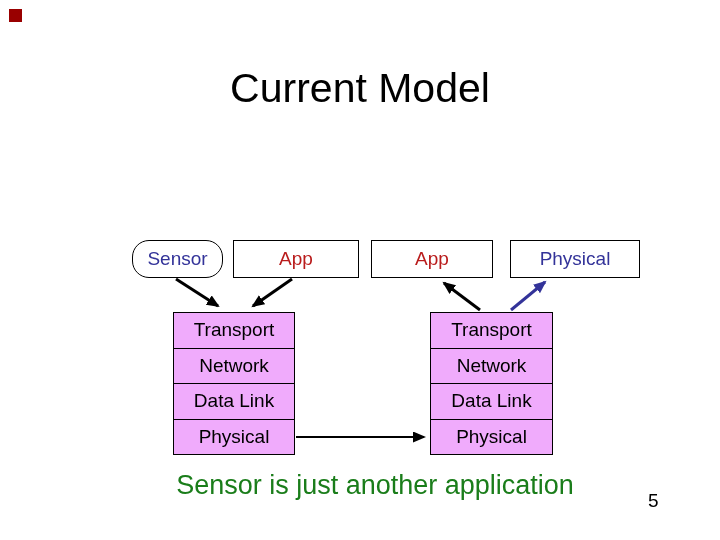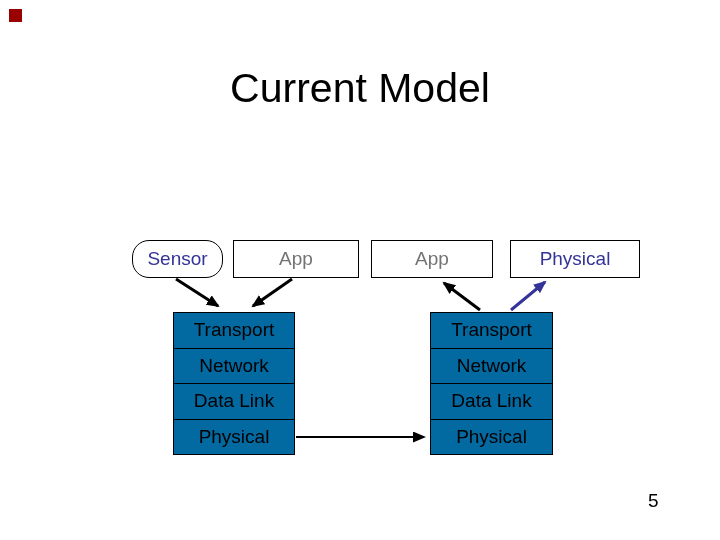--- a/index.html
+++ b/index.html
@@ -12,38 +12,38 @@
   }
   .title{
     position:absolute;left:0;top:66px;width:720px;margin:0;
     text-align:center;font-size:41px;font-weight:400;color:#000000;
     letter-spacing:0px;line-height:1.1;
   }
   .tbox{
     position:absolute;top:240px;height:38px;box-sizing:border-box;
     border:1px solid #000000;background:#ffffff;
     display:flex;align-items:center;justify-content:center;
-    font-size:19px;color:#737373;
+    font-size:19px;color:#b91c1c;
   }
   .tbox.navy{color:#333399;}
   .box-sensor{left:132px;width:91px;border-radius:17px;}
   .box-app1{left:233px;width:126px;}
   .box-app2{left:371px;width:122px;}
   .box-consumer{left:510px;width:130px;}
   .stack{
     position:absolute;top:312px;height:143px;box-sizing:border-box;
     border:1px solid #000000;background:#ffffff;
     display:flex;flex-direction:column;
   }
   .stack-left{left:173px;width:122px;}
   .stack-right{left:430px;width:123px;}
   .layer{
     flex:1;display:flex;align-items:center;justify-content:center;
     font-size:19px;color:#000000;border-bottom:1px solid #000000;
-    box-sizing:border-box;background:#0369a1;
+    box-sizing:border-box;background:#f0abfc;
   }
   .layer:last-child{border-bottom:none;}
   .arrows{position:absolute;left:0;top:0;width:720px;height:540px;pointer-events:none;}
   .footer-note{
     position:absolute;left:140px;top:468px;width:470px;
     text-align:center;font-size:27px;color:#1a7d1a;line-height:34px;
   }
   .page-number{
     position:absolute;left:648px;top:490px;width:30px;
     font-size:19px;color:#000000;
@@ -94,16 +94,17 @@
         <path d="M0,0 L13,5.5 L0,11 z" fill="#333399"></path>
       </marker>
     </defs>
     <line x1="176" y1="279" x2="218" y2="306" stroke="#000000" stroke-width="3" marker-end="url(#ah-black)"></line>
     <line x1="292" y1="279" x2="253" y2="306" stroke="#000000" stroke-width="3" marker-end="url(#ah-black)"></line>
     <line x1="480" y1="310" x2="444" y2="283" stroke="#000000" stroke-width="3" marker-end="url(#ah-black)"></line>
     <line x1="511" y1="310" x2="545" y2="282" stroke="#333399" stroke-width="3" marker-end="url(#ah-navy)"></line>
     <line x1="296" y1="437" x2="424" y2="437" stroke="#000000" stroke-width="2" marker-end="url(#ah-black)"></line>
   </svg>
 
+  <div class="footer-note">Sensor is just another application</div>
 
   <div class="page-number">5</div>
 
 </div>
 
 </body></html>

